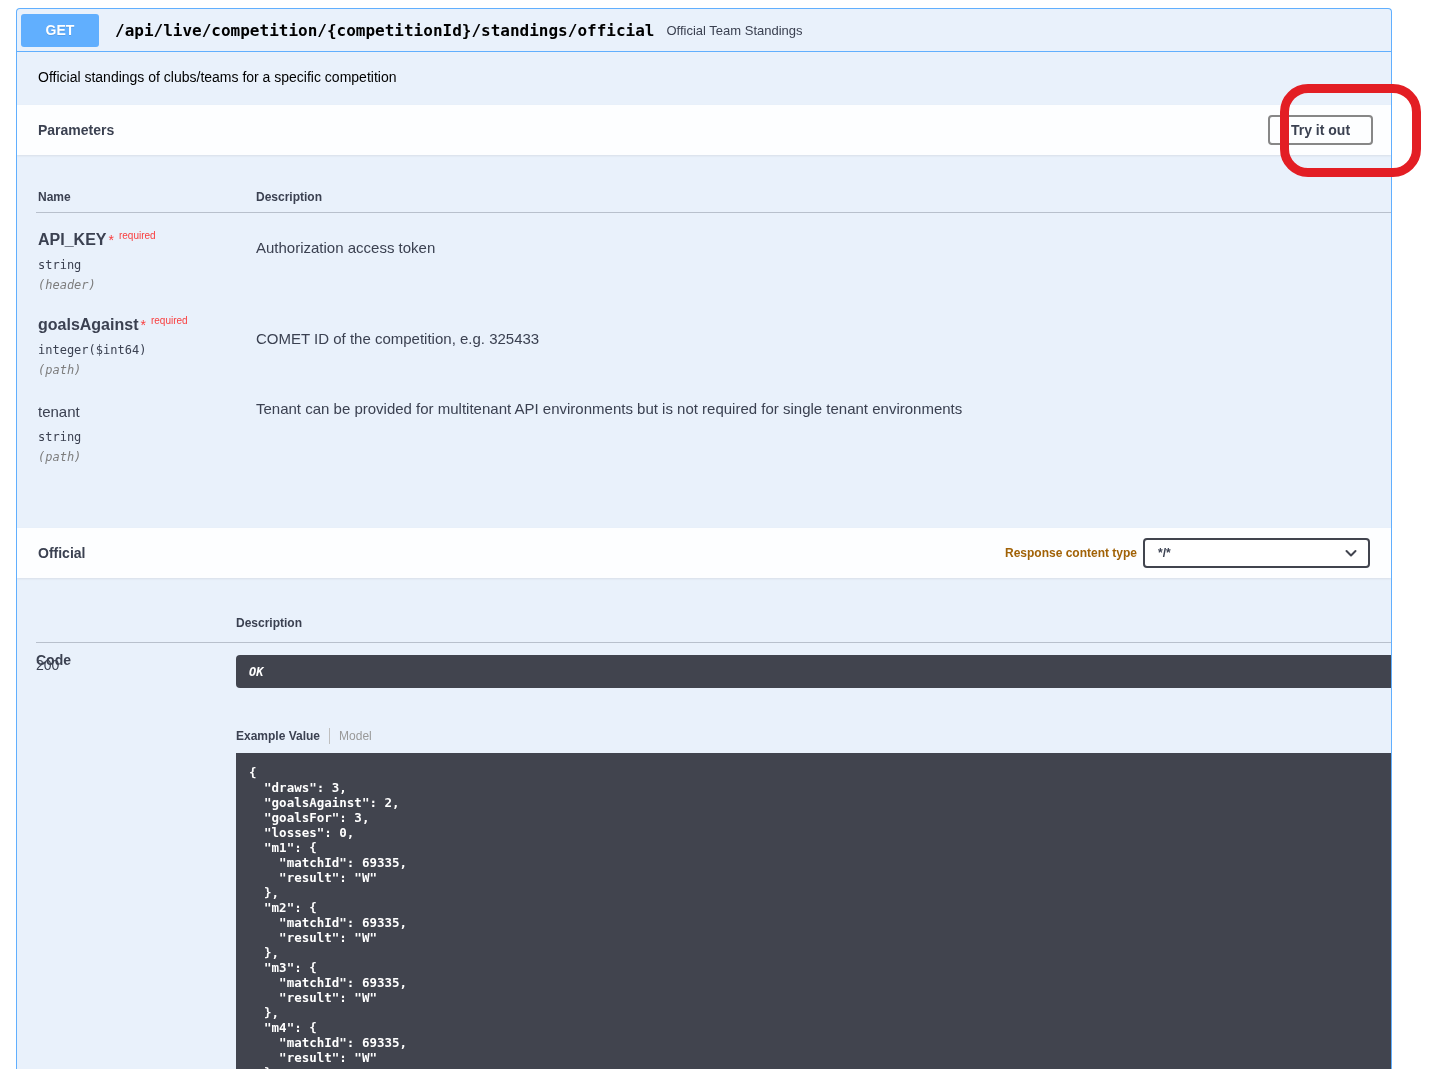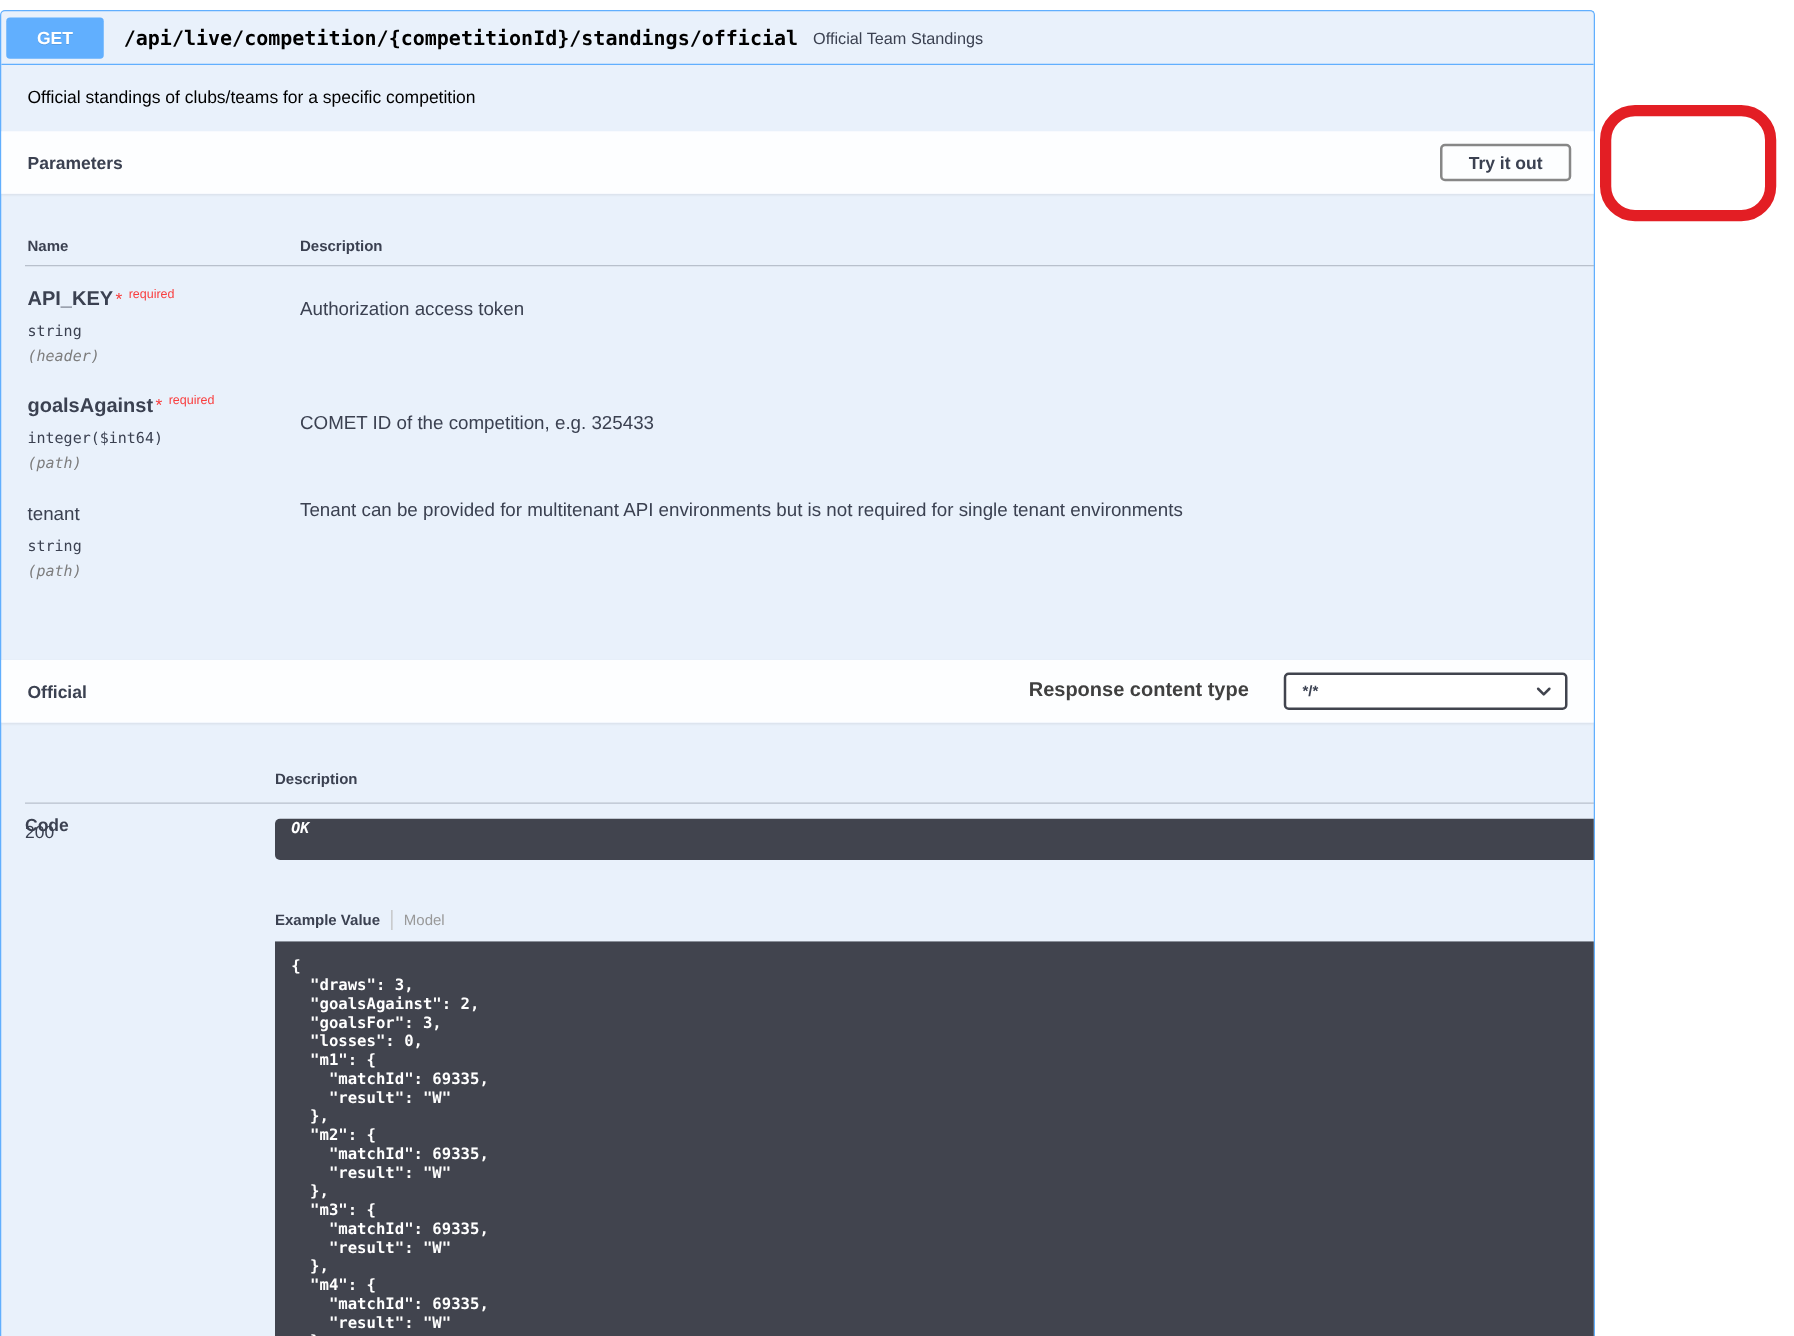--- a/index.html
+++ b/index.html
@@ -1,21 +1,21 @@
 <!DOCTYPE html>
 <html><head>
 <meta charset="utf-8">
 <style>
   * { margin:0; padding:0; box-sizing:border-box; }
   html,body { background:#fff; }
   body { font-family:"Liberation Sans", sans-serif; color:#3b4151; }
   .page { position:relative; width:1435px; height:1069px; overflow:hidden; background:#fff; }
 
   .opblock {
-    position:absolute; left:0; top:8px; width:1276px; height:1061px;
+    position:absolute; left:16px; top:8px; width:1376px; height:1061px;
     background:#e9f1fb; border:1px solid #61affe; border-bottom:none;
     border-radius:4px 4px 0 0; overflow:hidden;padding-left:44px;
   }
   .abs { position:absolute; }
 
   
   .summary {
     position:absolute; left:0; top:0; width:100%; height:43px;
     border-bottom:1px solid #61affe; display:flex; align-items:center; padding:0 10px 0 4px;
     cursor:pointer;
@@ -36,21 +36,21 @@
     background:rgba(255,255,255,.88); box-shadow:0 1px 2px rgba(0,0,0,.08);
     display:flex; align-items:center; justify-content:space-between;
   }
   .section-title { font-size:14px; font-weight:bold; color:#3b4151; padding-left:21px; }
   .tryout-btn {
     width:105px; height:30px; margin-right:18px; background:transparent;
     border:2px solid #878787; border-radius:4px; font-family:"Liberation Sans",sans-serif;
     font-size:14px; font-weight:bold; color:#3b4151; cursor:pointer;
   }
   .resp-controls { display:flex; align-items:center; padding-right:21px; }
-  .content-type-label { font-size:16px; font-weight:bold; color:#404040; margin-right:28px; }
+  .content-type-label { font-size:12px; font-weight:bold; color:#a16207; margin-right:6px; }
   .content-type-select {
     width:227px; height:30px; border:2px solid #41444e; border-radius:4px; background:#fff;
     display:flex; align-items:center; justify-content:space-between; padding:0 10px 0 13px;
     font-size:12px; font-weight:bold; color:#3b4151; cursor:pointer;
   }
 
   .col-header { font-size:12px; font-weight:bold; color:#3b4151; }
   .table-line { position:absolute; height:1px; background:rgba(59,65,81,.28); }
 
   .param-name { font-size:16px; font-weight:bold; color:#3b4151; }
@@ -58,21 +58,21 @@
   .req-star { color:#f93e3e; font-size:14px; margin-left:2px; }
   .req-label { color:#f93e3e; font-size:10px; vertical-align:super; margin-left:5px; font-weight:normal; }
   .param-type { font-family:"DejaVu Sans Mono", monospace; font-size:12px; color:#3b4151; margin-top:9px; }
   .param-in { font-family:"DejaVu Sans Mono", monospace; font-size:12px; font-style:italic; color:#7d7d7d; margin-top:6px; }
   .param-desc { font-size:15px; color:#3b4151; }
 
   .resp-code { font-size:14px; color:#3b4151; }
   .ok-bar {
     position:absolute; background:#41444e; border-radius:4px; height:33px;
     color:#fff; font-family:"DejaVu Sans Mono", monospace; font-size:12px; font-weight:bold; font-style:italic;
-    display:flex; align-items:flex-start; padding-left:13px;
+    display:flex; align-items:center; padding-left:13px;
   }
 
   .tabs { position:absolute; display:flex; align-items:center; }
   .tab-example { font-size:12px; font-weight:bold; color:#3b4151; cursor:pointer; }
   .tab-sep { width:1px; height:16px; background:#bfbfbf; margin:0 9px; }
   .tab-model { font-size:12px; color:#999; cursor:pointer; }
 
   .code-wrap { position:absolute; display:flex; overflow:hidden; }
   .code-pre {
     flex:1; background:#41444e; color:#fff; overflow:hidden;

